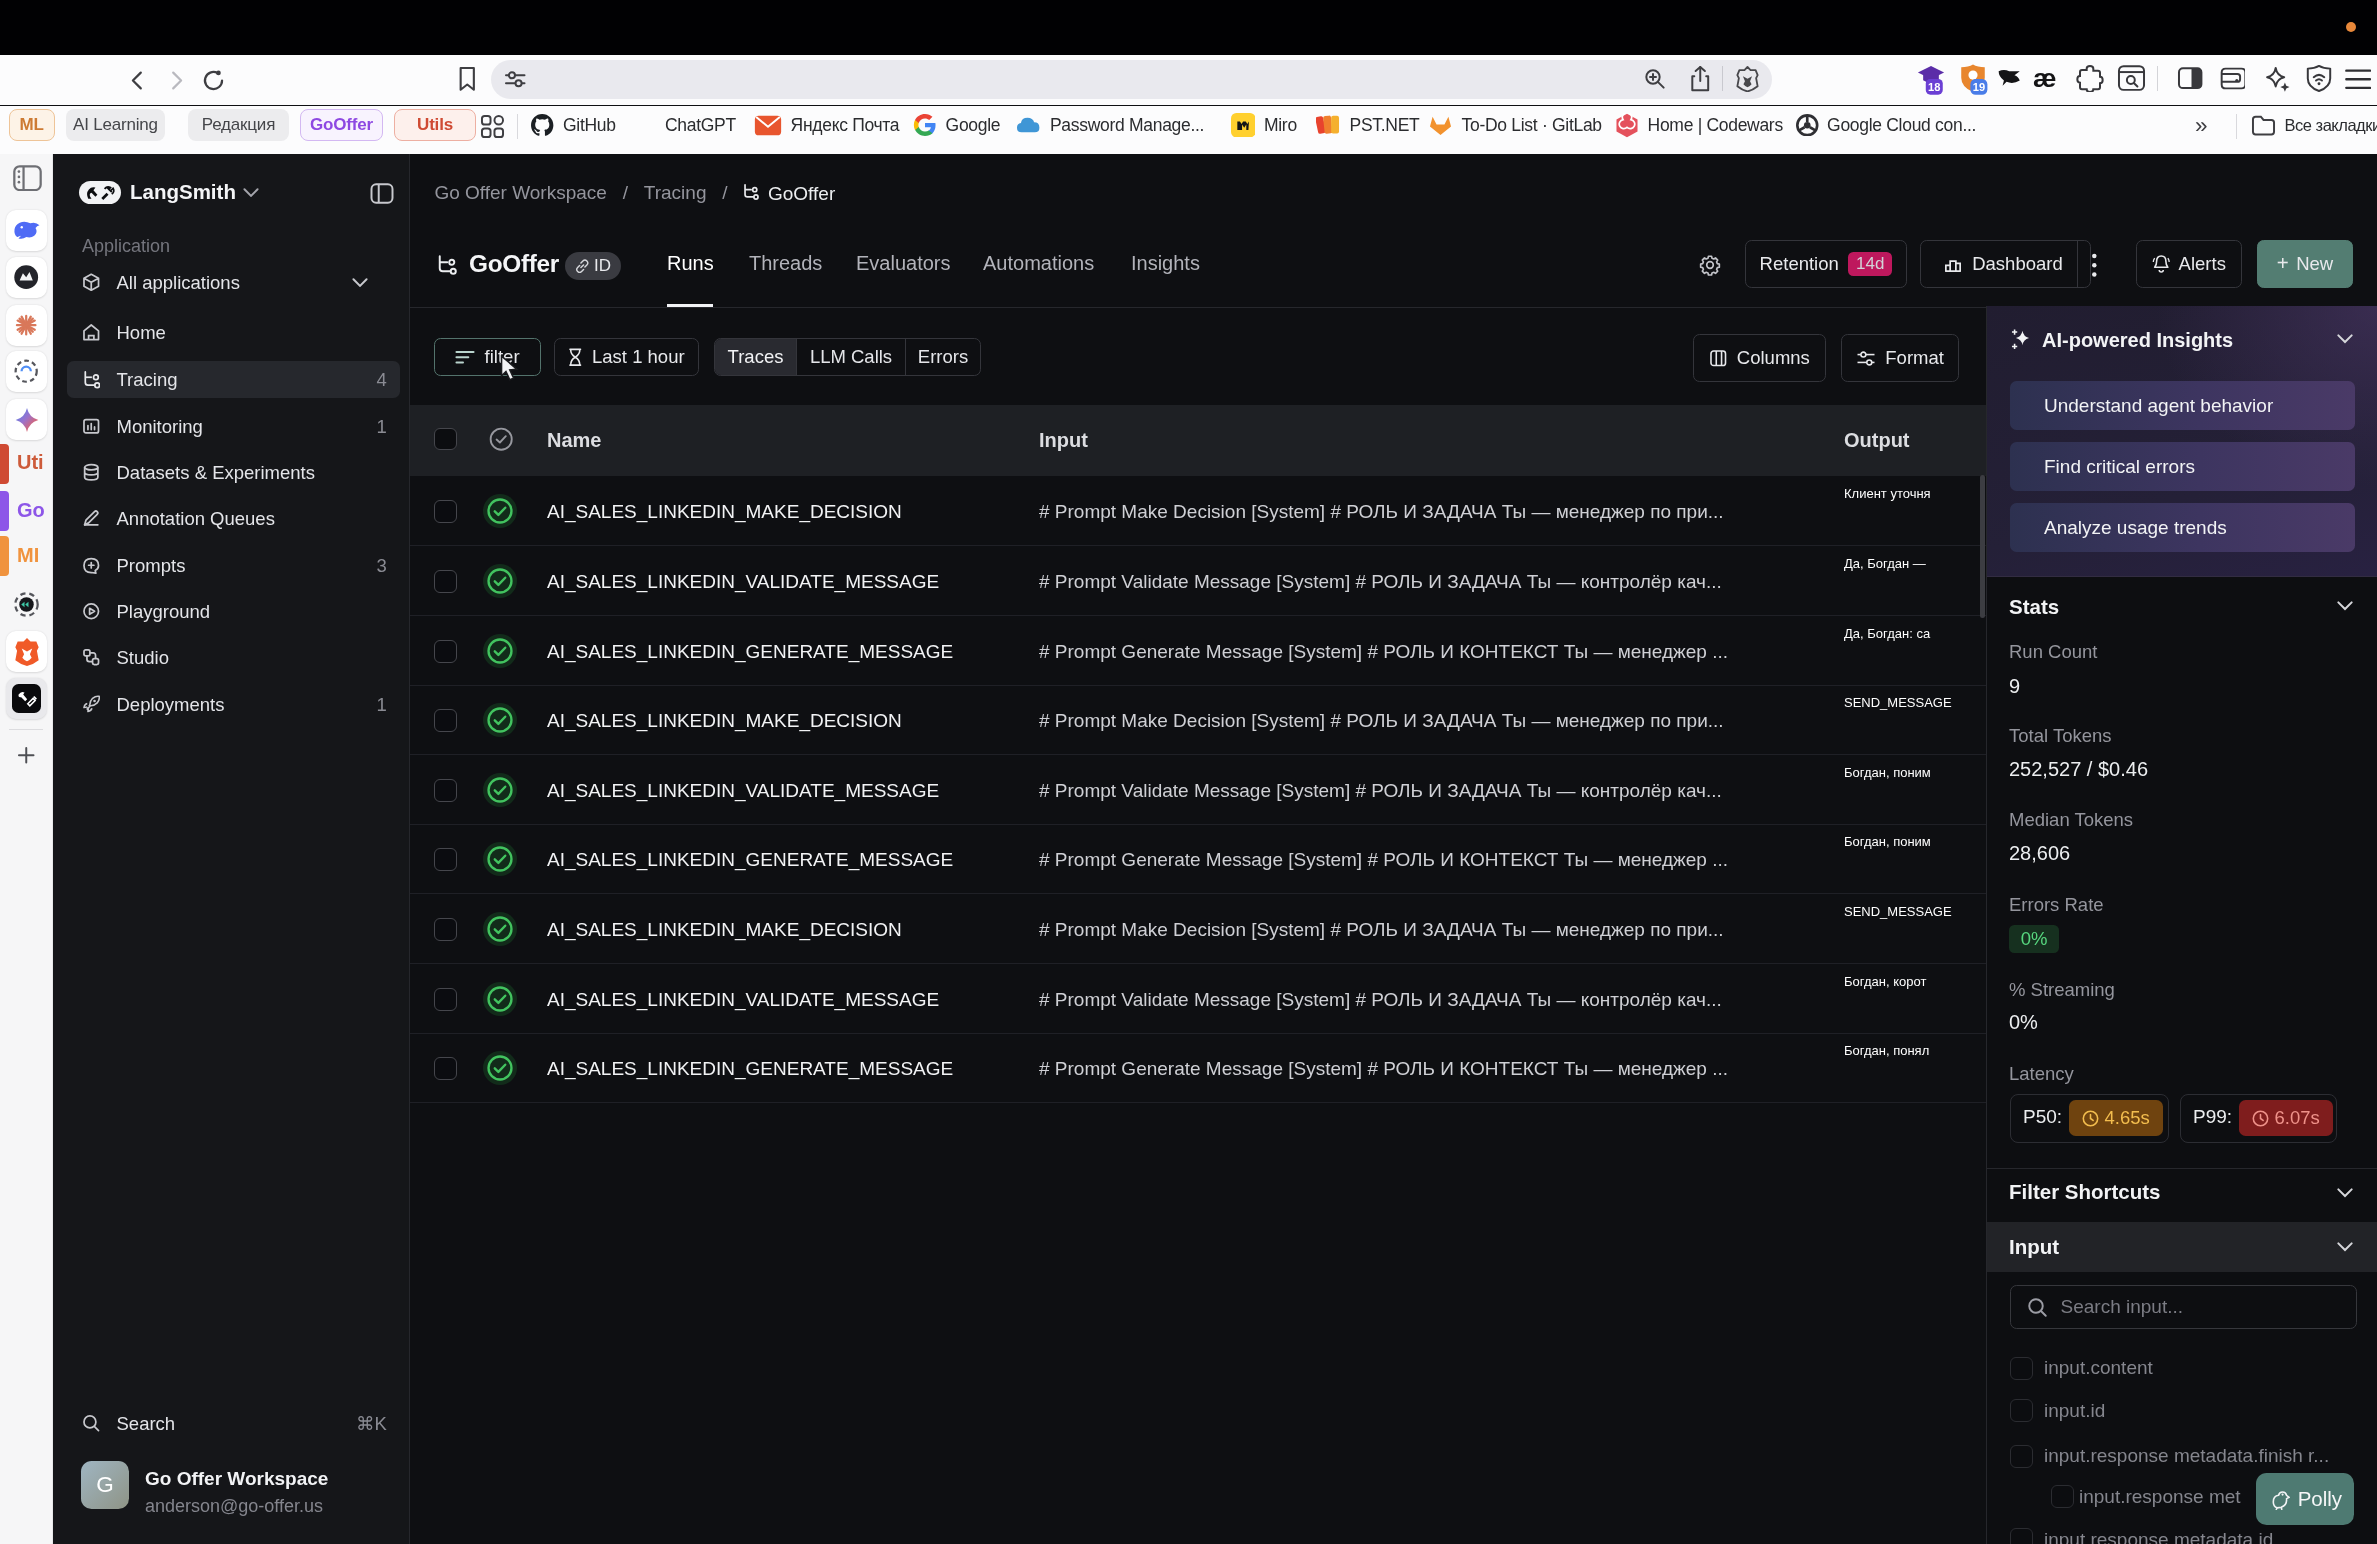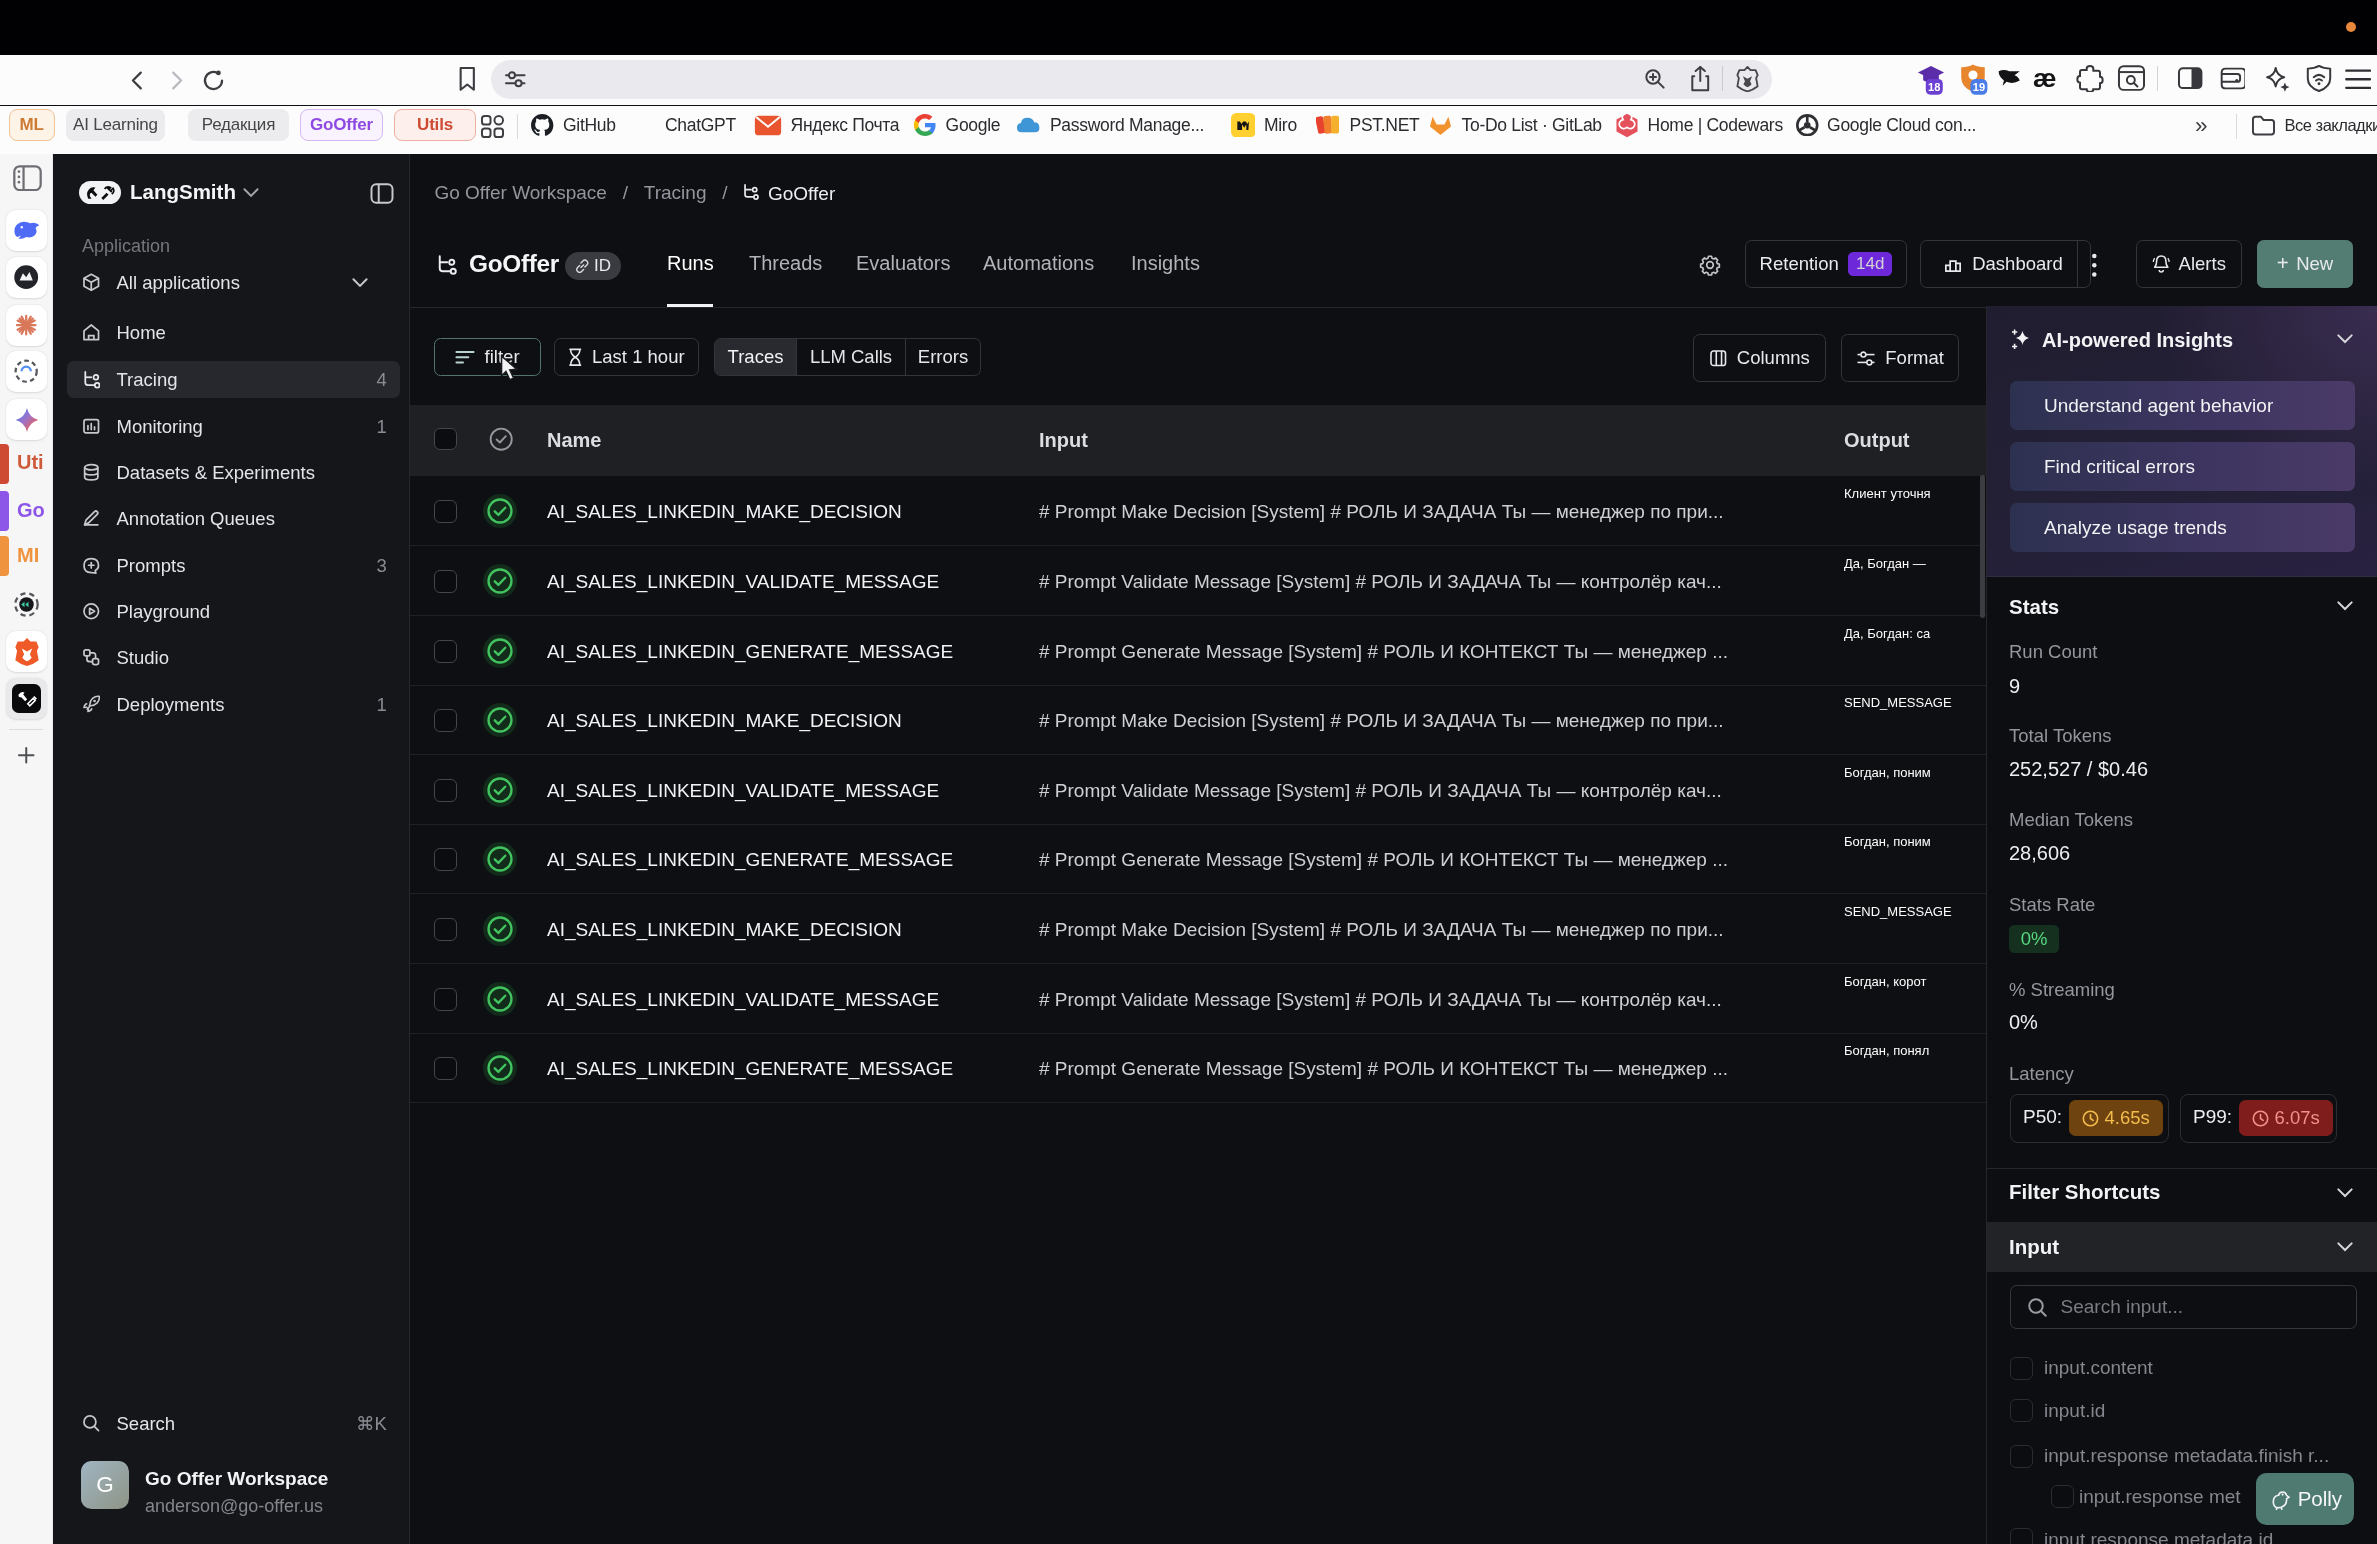--- a/index.html
+++ b/index.html
@@ -411,21 +411,21 @@
     <div class="tab" style="left:339px;">Threads</div>
     <div class="tab" style="left:446px;">Evaluators</div>
     <div class="tab" style="left:573px;">Automations</div>
     <div class="tab" style="left:721px;">Insights</div>
     <div class="abs" style="left:257px;top:150px;width:46px;height:3.3px;background:#f2f3f5;"></div>
     <div class="abs" style="left:0px;top:153px;width:1968px;height:0.7px;background:#26272c;"></div>
     <svg class="abs" style="left:1289px;top:100px;" width="22" height="22" viewBox="0 0 24 24">
         <path d="M10.3 2.5 h3.4 l.5 2.2 1.9.8 1.9-1.2 2.4 2.4 -1.2 1.9 .8 1.9 2.2.5 v3.4 l-2.2.5 -.8 1.9 1.2 1.9 -2.4 2.4 -1.9-1.2 -1.9.8 -.5 2.2 h-3.4 l-.5-2.2 -1.9-.8 -1.9 1.2 -2.4-2.4 1.2-1.9 -.8-1.9 -2.2-.5 v-3.4 l2.2-.5 .8-1.9 -1.2-1.9 2.4-2.4 1.9 1.2 1.9-.8 Z" fill="none" stroke="#c3c4ca" stroke-width="1.8" stroke-linejoin="round"></path>
         <circle cx="12" cy="12" r="3.6" fill="none" stroke="#c3c4ca" stroke-width="1.8"></circle>
       </svg>
-    <div class="btn" style="left:1335px;top:86px;width:162px;height:48px;gap:9.2px;">Retention<span style="background:#6d28d9;border-radius:5.3px;padding:2px 8px;font-size:17px;color:#d2d3d8;">14d</span></div>
+    <div class="btn" style="left:1335px;top:86px;width:162px;height:48px;gap:9.2px;">Retention<span style="background:#be185d;border-radius:5.3px;padding:2px 8px;font-size:17px;color:#d2d3d8;">14d</span></div>
     <div class="btn" style="left:1510px;top:86px;width:171px;height:48px;justify-content:flex-start;padding-left:22px;">
       <svg style="margin-right:9.2px;" width="20" height="20" viewBox="0 0 28 28">
           <path d="M10 24 V10 h8 v14 M4 24 V16 h6 M18 24 V13 h6 v11 M3 24 h22" fill="none" stroke="#e8e9ec" stroke-width="2.4"></path>
         </svg>Dashboard
       <div style="position:absolute;left:156px;top:0;width:1.3px;height:46px;background:#34353b;"></div>
       <svg style="position:absolute;left:170px;top:10.6px;" width="6.6" height="26.4" viewBox="0 0 10 40">
           <circle cx="5" cy="6" r="3.4" fill="#e8e9ec"></circle>
           <circle cx="5" cy="20" r="3.4" fill="#e8e9ec"></circle>
           <circle cx="5" cy="34" r="3.4" fill="#e8e9ec"></circle>
         </svg>
@@ -602,21 +602,21 @@
     <div class="abs" style="left:22px;top:289px;font-size:20.5px;font-weight:700;color:#f2f3f5;">Stats</div>
     <svg class="abs" style="left:350px;top:295px;" width="16" height="10" viewBox="0 0 24 15">
         <path d="M2 2 L12 12 L22 2" fill="none" stroke="#d6d7db" stroke-width="3" stroke-linecap="round"></path>
       </svg>
     <div class="statlabel" style="top:335px;">Run Count</div>
     <div class="statvalue" style="top:369px;">9</div>
     <div class="statlabel" style="top:419px;">Total Tokens</div>
     <div class="statvalue" style="top:452px;">252,527 / $0.46</div>
     <div class="statlabel" style="top:503px;">Median Tokens</div>
     <div class="statvalue" style="top:536px;">28,606</div>
-    <div class="statlabel" style="top:588px;">Stats Rate</div>
+    <div class="statlabel" style="top:588px;">Errors Rate</div>
     <div class="abs" style="left:22px;top:619px;width:50px;height:28px;background:#16301f;border-radius:5.3px;display:flex;align-items:center;justify-content:center;font-size:18.5px;color:#57d77f;">0%</div>
     <div class="statlabel" style="top:673px;">% Streaming</div>
     <div class="statvalue" style="top:705px;">0%</div>
     <div class="statlabel" style="top:757px;">Latency</div>
     <div class="abs" style="left:23px;top:788px;width:159px;height:49px;border:1.3px solid #2c2d33;border-radius:8px;"></div>
     <div class="abs" style="left:36px;top:800px;font-size:19px;color:#eceef0;">P50:</div>
     <div class="abs" style="left:82px;top:794px;width:94px;height:36px;background:#6f430f;border-radius:6.6px;display:flex;align-items:center;justify-content:center;gap:5.3px;">
       <svg width="17" height="17" viewBox="0 0 26 26">
           <circle cx="13" cy="13" r="11" fill="none" stroke="#f3bd4e" stroke-width="2.4"></circle>
           <path d="M13 7 V13 L17 16" fill="none" stroke="#f3bd4e" stroke-width="2.4" stroke-linecap="round"></path>

